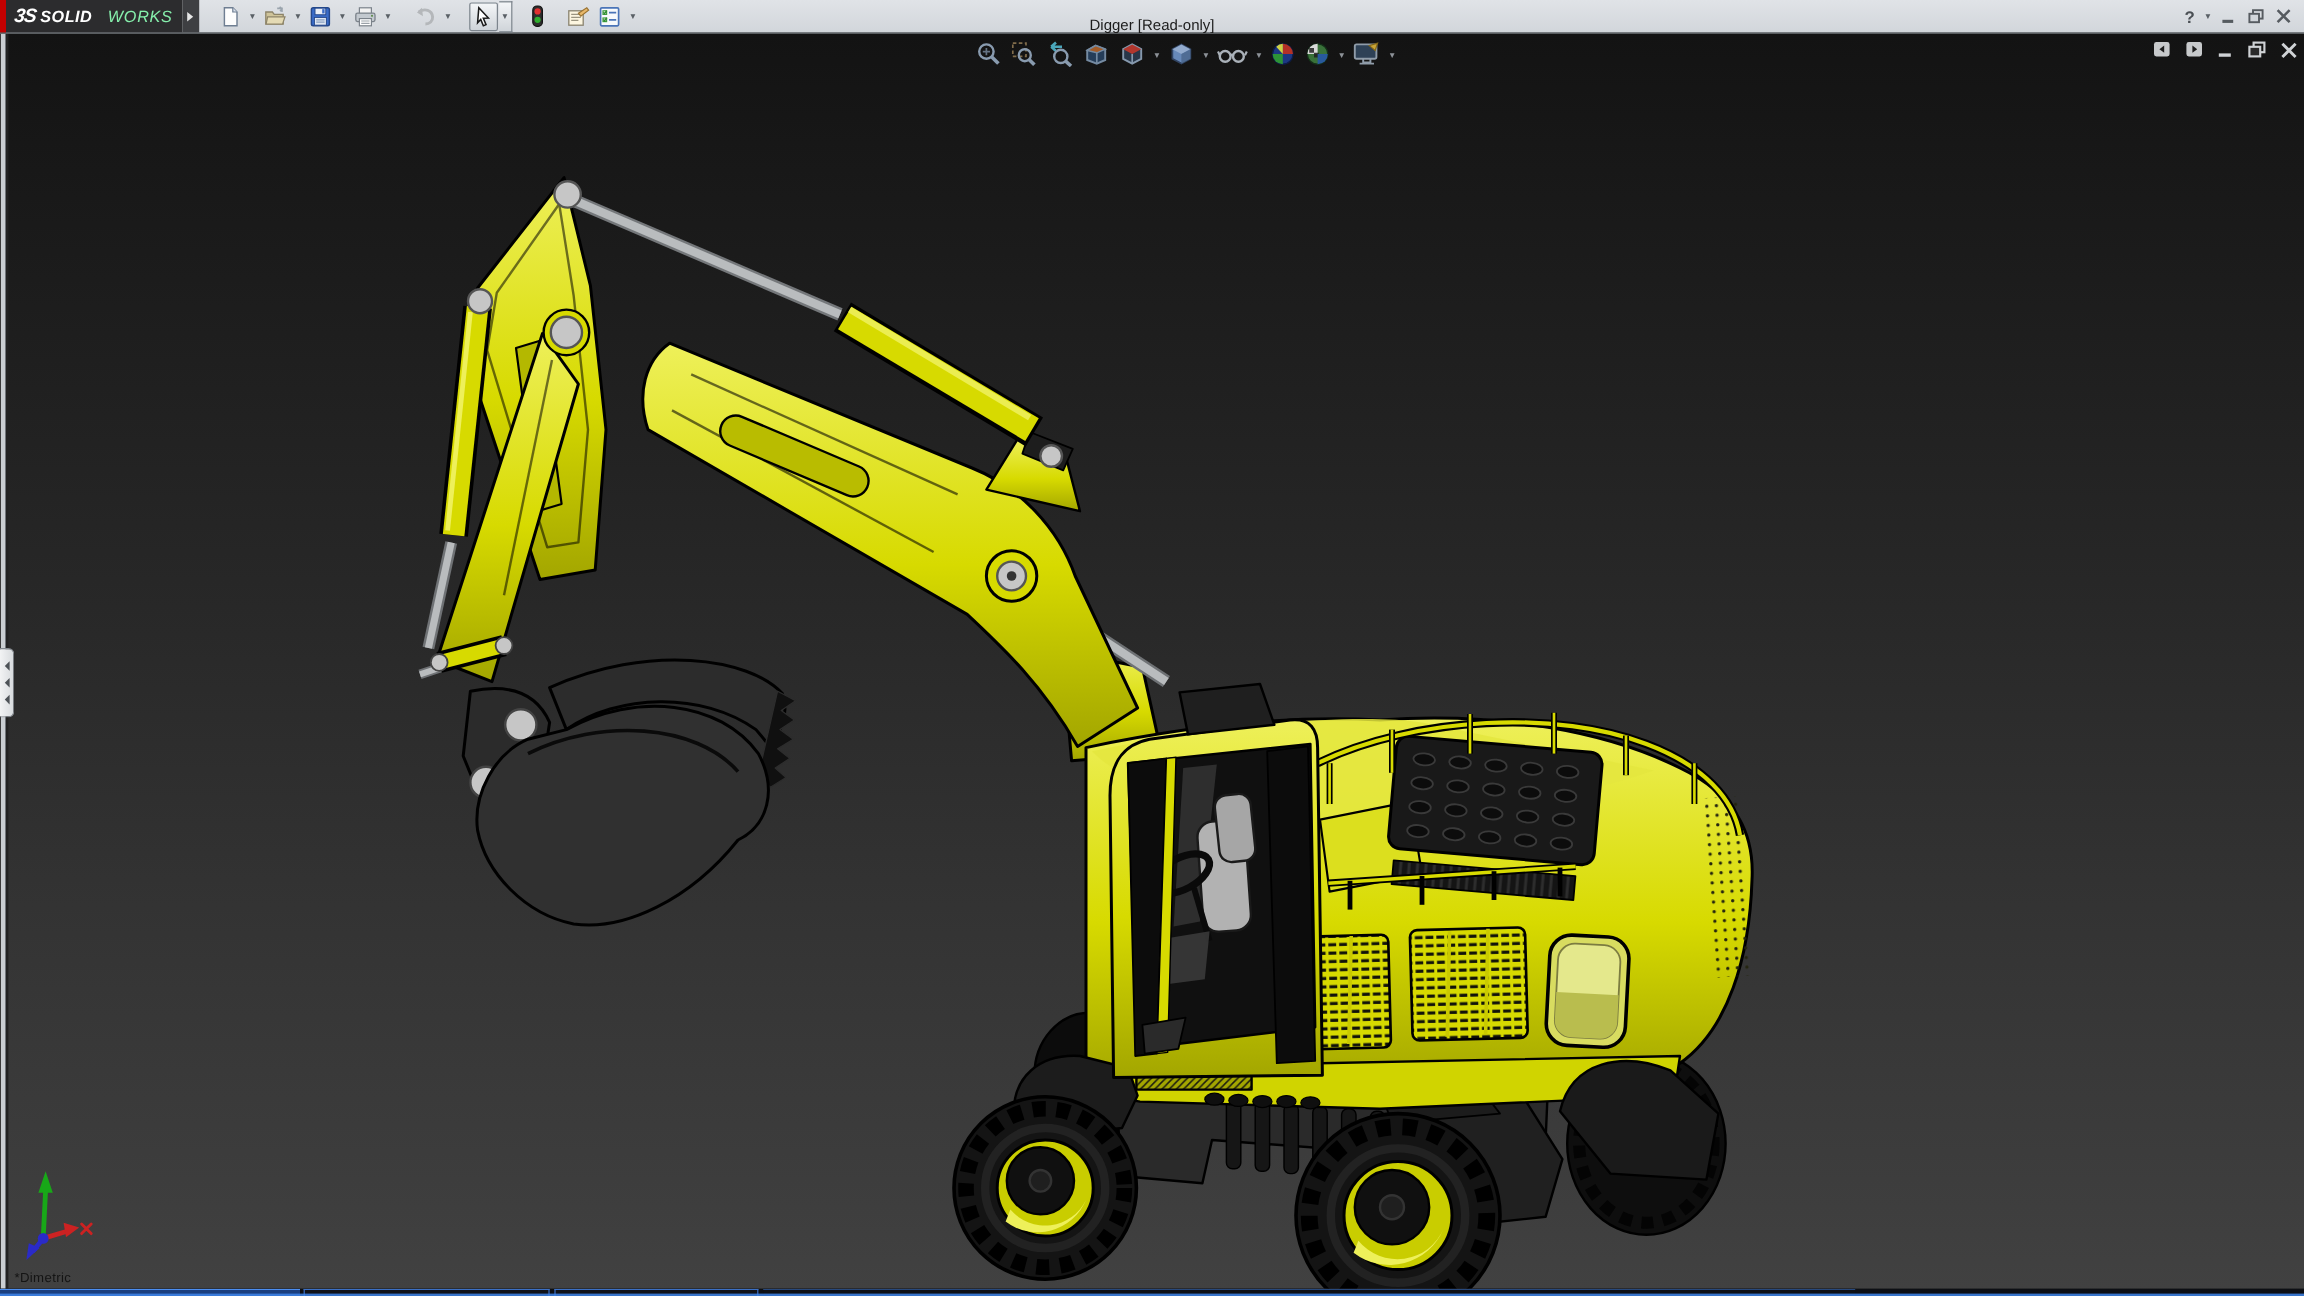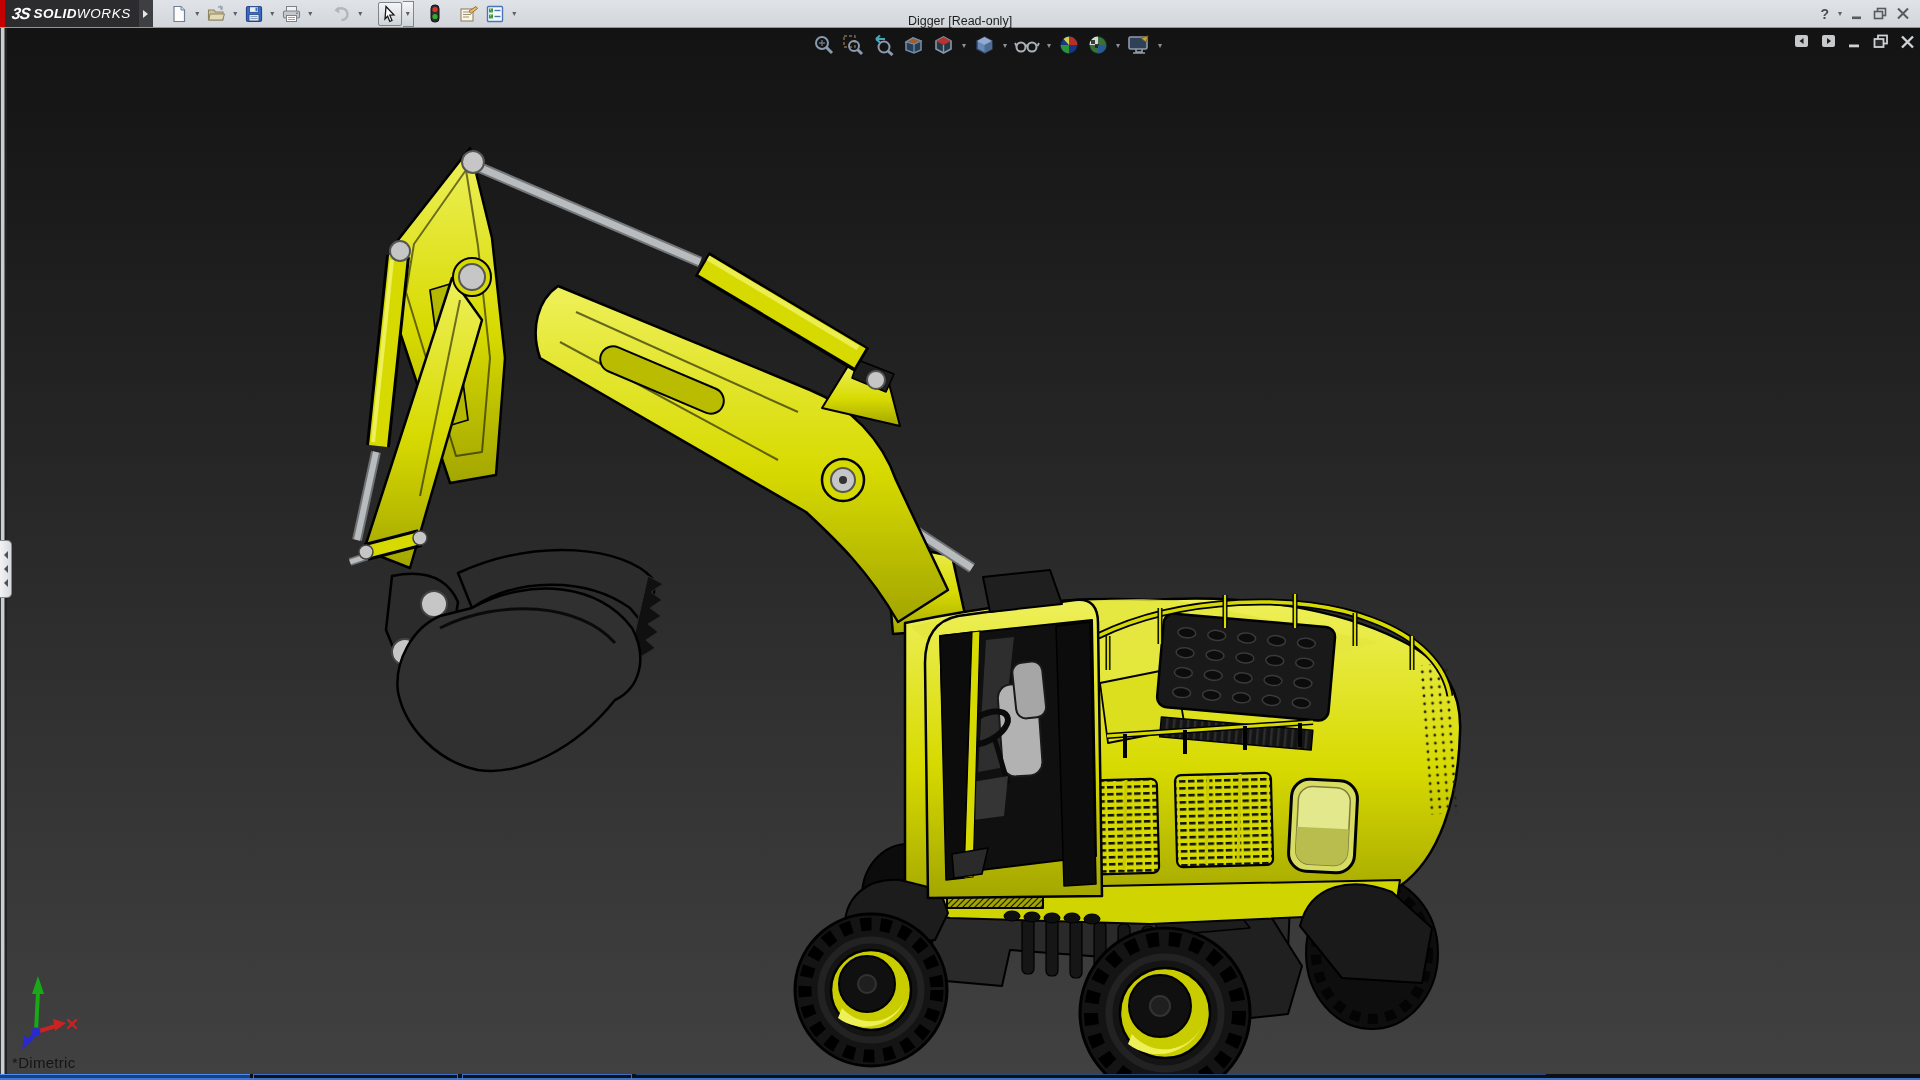--- a/index.html
+++ b/index.html
@@ -6,21 +6,21 @@
   html,body { width:1920px; height:1080px; overflow:hidden; font-family:"Liberation Sans", sans-serif; background:#000; }
   .app { width:1920px; height:1080px; display:flex; flex-direction:column; }
 
   
   .titlebar { position:relative; height:28px; flex:0 0 28px; background:linear-gradient(#e0e3e7,#d2d6db);
               border-bottom:1px solid #8f959b; display:flex; align-items:stretch; z-index:30; }
   .brand { display:flex; align-items:center; background:#2c2c2e; padding-right:0; }
   .red-strip { width:5px; height:100%; background:#c40000; }
   .logo-mark { color:#fff; font-style:italic; font-weight:bold; font-size:16px; letter-spacing:-1px; padding:0 4px 0 7px; transform:skewX(-8deg); }
   .logo-solid { color:#fff; font-style:italic; font-weight:700; font-size:13.5px; letter-spacing:.4px;text-align:right; }
-  .logo-works { color:#ffffff; font-style:italic; font-weight:300; font-size:13.5px; letter-spacing:.6px; margin-right:8px; }
+  .logo-works { color:#86efac; font-style:italic; font-weight:300; font-size:13.5px; letter-spacing:.6px; margin-right:8px;margin-left:13px; }
   .brand-expand { width:14px; background:#3e3f42; border:none; display:flex; align-items:center; justify-content:center; cursor:pointer; }
   .brand-expand .tri { width:0; height:0; border-left:5px solid #e6e6e6; border-top:4px solid transparent; border-bottom:4px solid transparent; }
 
   .toolbar { display:flex; align-items:center; padding-left:14px; gap:1px; }
   .tb-btn { display:flex; align-items:center; height:24px; padding:0 2px; border:1px solid transparent; border-radius:2px; cursor:pointer; background:transparent; }
   .tb-btn svg { display:block; }
   .tb-caret { width:11px; height:24px; display:flex; align-items:center; justify-content:center; cursor:pointer; }
   .caret-glyph { font-size:8px; color:#5a6066; line-height:1; }
   .tb-gap { width:10px; }
   .tb-btn.active { background:linear-gradient(#f4f6f8,#cfd4d9); border:1px solid #7d858d; }
@@ -43,21 +43,21 @@
                   border-radius:0 5px 5px 0; display:flex; flex-direction:column; align-items:center; justify-content:center; gap:6px; }
   .splitter-tab .tri-l { width:0; height:0; border-right:4px solid #4d5257; border-top:4px solid transparent; border-bottom:4px solid transparent; }
 
   .heads-up { position:absolute; left:812px; top:5px; display:flex; align-items:center; gap:5px; z-index:10; }
   .hu-btn { display:flex; align-items:center; padding:1px; cursor:pointer; opacity:.92; }
   .hu-caret { font-size:8px; color:#8d9298; cursor:pointer; margin:0 1px; }
 
   .doc-controls { position:absolute; right:5px; top:6px; display:flex; align-items:center; gap:11px; z-index:10; }
   .dc-btn { cursor:pointer; display:flex; align-items:center; }
 
-  .orientation-label { position:absolute; left:12px; bottom:3px; font-size:15px; color:#141414; letter-spacing:.3px; z-index:8; }
+  .orientation-label { position:absolute; left:12px; bottom:3px; font-size:11px; color:#141414; letter-spacing:.3px; z-index:8; }
 
   
   .taskbar { position:relative; height:6px; flex:0 0 6px; background:#0d0f14; overflow:hidden; z-index:40; }
   .tk-line { position:absolute; left:0; right:0; bottom:0; height:2px; background:var(--task-accent); opacity:.85; }
   .tk-seg { position:absolute; top:0; height:6px; }
   .tk-seg.s1 { left:0; width:250px; background:linear-gradient(#2a57a8,#17folie);
                background:#1b3f7f; border-top:1px solid #4b8df0; }
   .tk-seg.s2 { left:253px; width:205px; background:#101218; border:1px solid #3b6fc4; border-bottom:none; }
   .tk-seg.s3 { left:462px; width:170px; background:#101218; border:1px solid #3b6fc4; border-bottom:none; }
   .tk-seg.s4 { left:636px; width:910px; background:#0e1015; border-top:1px solid #27487c; }

